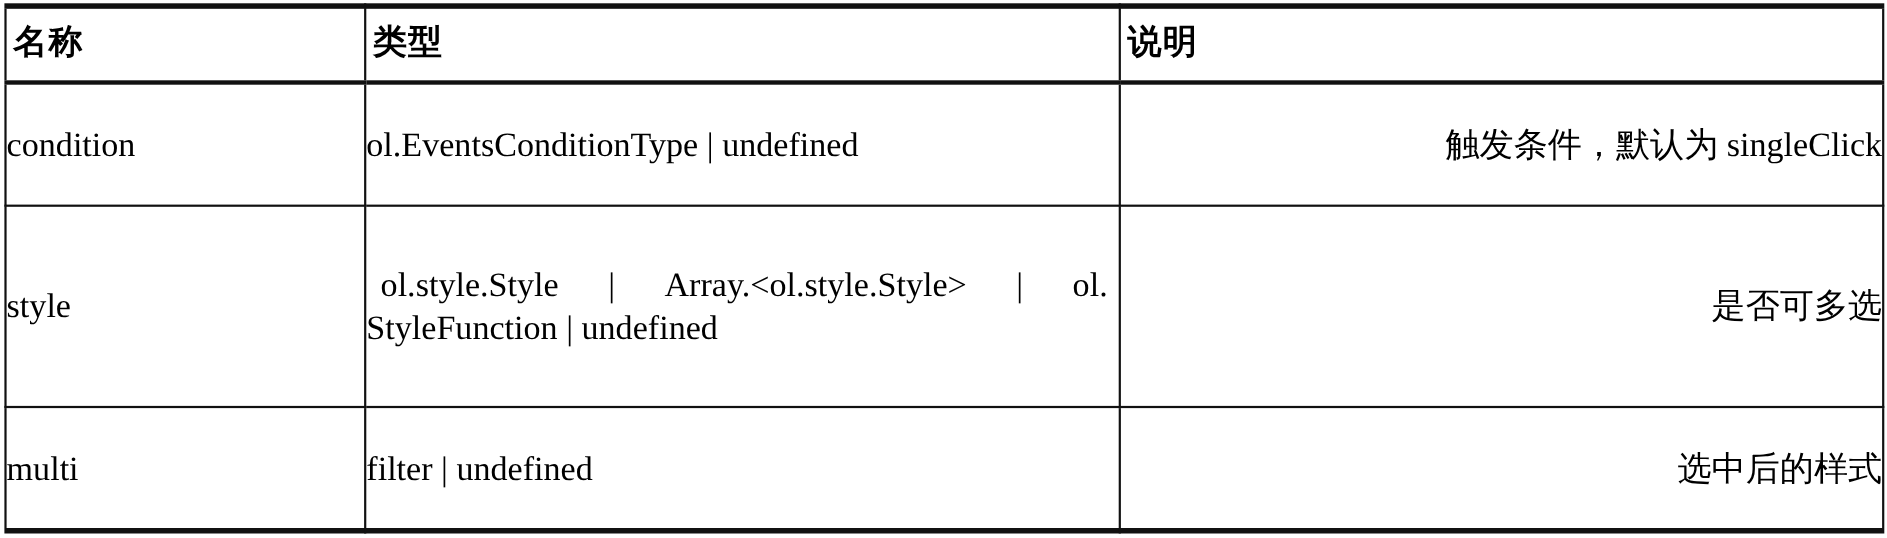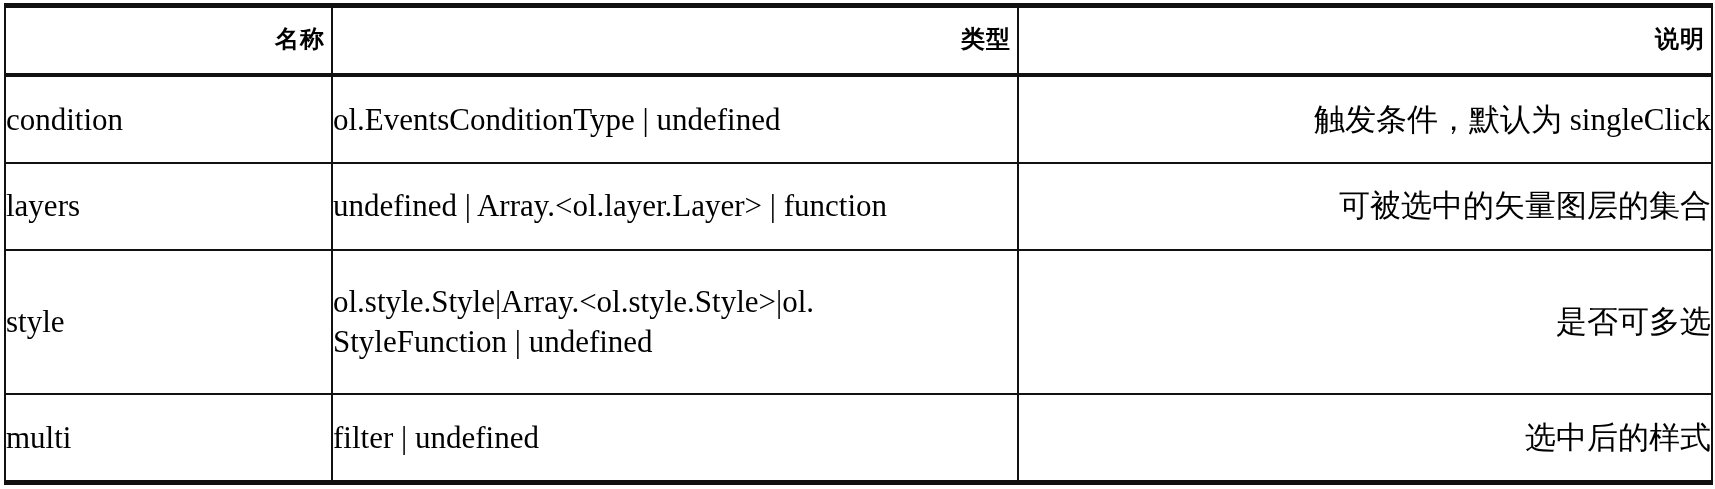--- a/index.html
+++ b/index.html
@@ -36,24 +36,24 @@
   table.param-table col.c-desc  { width: 694px; }
 
   table.param-table th,
   table.param-table td {
     border: 2px solid #111111;
     padding: 0;
     vertical-align: middle;
   }
   thead tr.header-row th {
     border-bottom: 4px solid #111111;
-    text-align: right;
+    text-align: left;
     font-family: "DejaVu Sans", "Liberation Sans", sans-serif;
     font-weight: bold;
-    font-size: 24px;
+    font-size: 31px;
     line-height: 1.25;
     height: 57px;
     padding: 2px 6px 6px 6px;
     letter-spacing: 1px;
   }
   tbody td {
     font-size: 31px;
     line-height: 1.28;
   }
   td.cell-name {
@@ -69,20 +69,22 @@
     text-align: justify;
     text-align-last: left;
     padding-right: 10px;
   }
   td.cell-type.justify .ln {
     display: block;
     white-space: nowrap;
   }
   td.cell-type.justify .ln.stretch {
     display: flex;
+    justify-content: space-between;
+    padding-left: 13px;
   }
   td.cell-desc {
     padding: 4px 10px 6px 16px;
     text-align: right;
   }
   .row-tall td { height: 98px; }
   .row-std td  { height: 58px; }
 </style>
 </head>
 <body>
@@ -102,25 +104,20 @@
       </tr>
     </thead>
     <tbody>
 
       <tr class="row-std">
         <td class="cell-name">condition</td>
         <td class="cell-type">ol.EventsConditionType | undefined</td>
         <td class="cell-desc">触发条件，默认为 singleClick</td>
       </tr>
 
-      <tr class="row-std">
-        <td class="cell-name">layers</td>
-        <td class="cell-type">undefined | Array.&lt;ol.layer.Layer&gt; | function</td>
-        <td class="cell-desc">可被选中的矢量图层的集合</td>
-      </tr>
 
       <tr class="row-tall">
         <td class="cell-name">style</td>
         <td class="cell-type justify">
           <span class="ln stretch">
             <span>ol.style.Style</span>
             <span>|</span>
             <span>Array.&lt;ol.style.Style&gt;</span>
             <span>|</span>
             <span>ol.</span>

